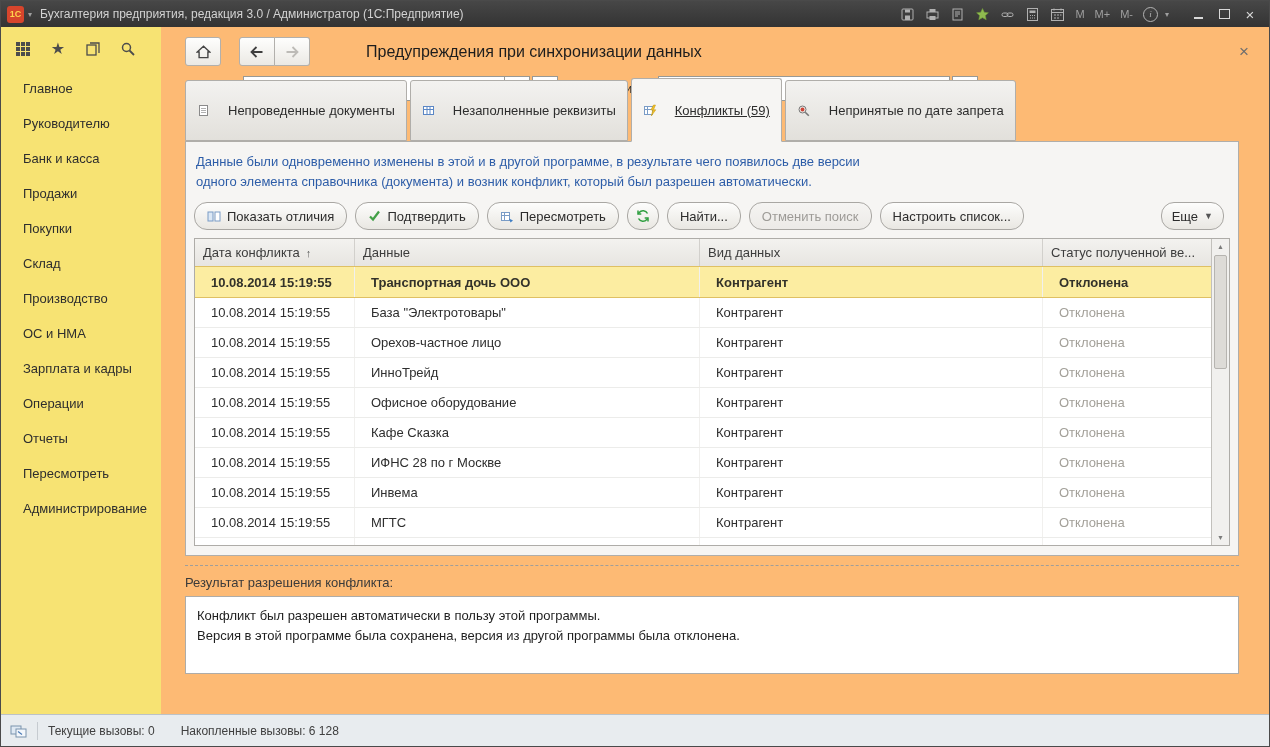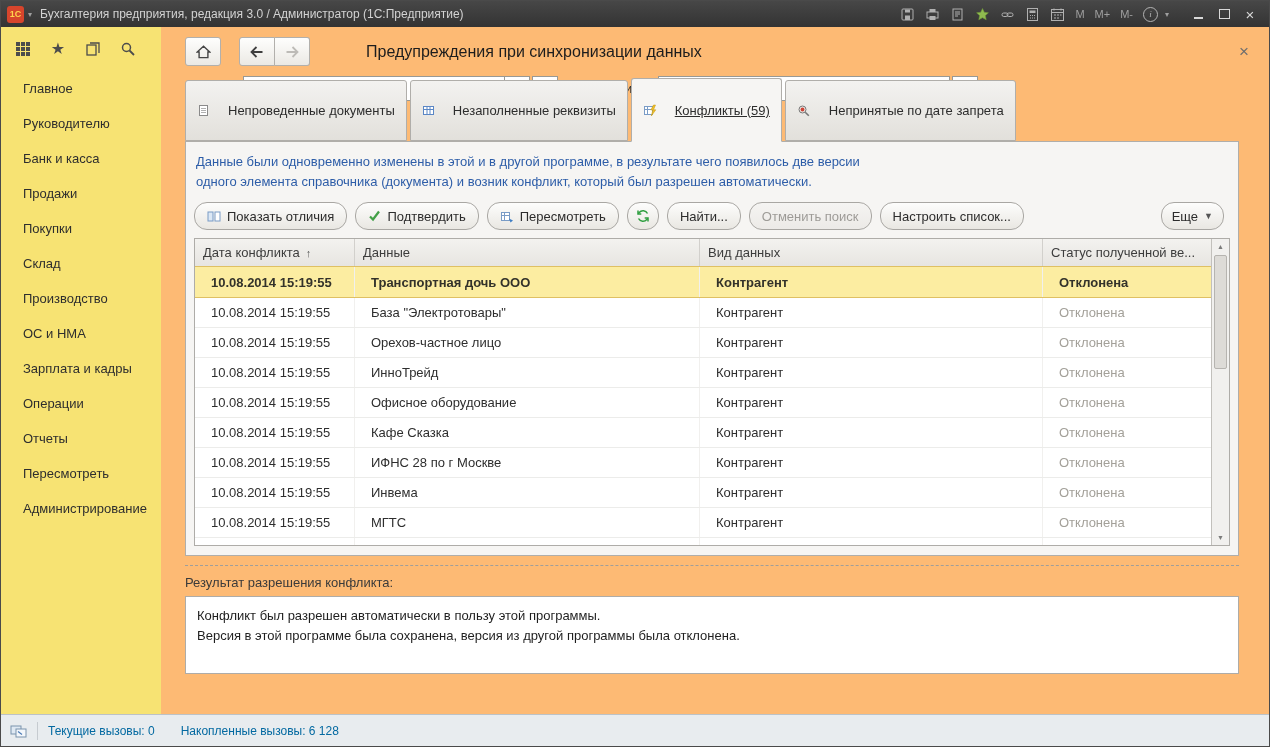--- a/index.html
+++ b/index.html
@@ -85,21 +85,21 @@
   .sb-arrow{height:15px;display:flex;align-items:center;justify-content:center;color:#7b7b7b;font-size:7px;width:100%;cursor:pointer;}
   .sb-thumb{width:11px;height:112px;background:#dddbd7;border:1px solid #b6b4b0;border-radius:2px;cursor:pointer;}
   .sb-track{flex:1;width:100%;display:flex;flex-direction:column;align-items:center;padding-top:1px;}
 
   
   .splitter{margin:9px 30px 0 24px;border-top:1px dashed #a09e9a;height:0;}
   .result-label{margin:9px 30px 2px 24px;color:#3a3a3a;}
   .result-box{margin:4px 30px 0 24px;border:1px solid #aeaca8;background:#fff;padding:9px 11px;height:58px;line-height:1.5;color:#1f1f1f;}
 
   
-  .statusbar{flex:0 0 31px;background:#e8ecef;border-top:1px solid #bcc2c7;display:flex;align-items:center;padding:0 9px;font-size:12px;color:#0369a1;}
+  .statusbar{flex:0 0 31px;background:#e8ecef;border-top:1px solid #bcc2c7;display:flex;align-items:center;padding:0 9px;font-size:12px;color:#404040;}
   .sb-sep{width:1px;height:18px;background:#c6cbd0;margin:0 10px;}
   .sb-text{margin-right:26px;white-space:nowrap;}
 </style>
 </head>
 <body>
 
 <div class="window">
 
   <div class="titlebar">
     <div class="logo">1С</div>

